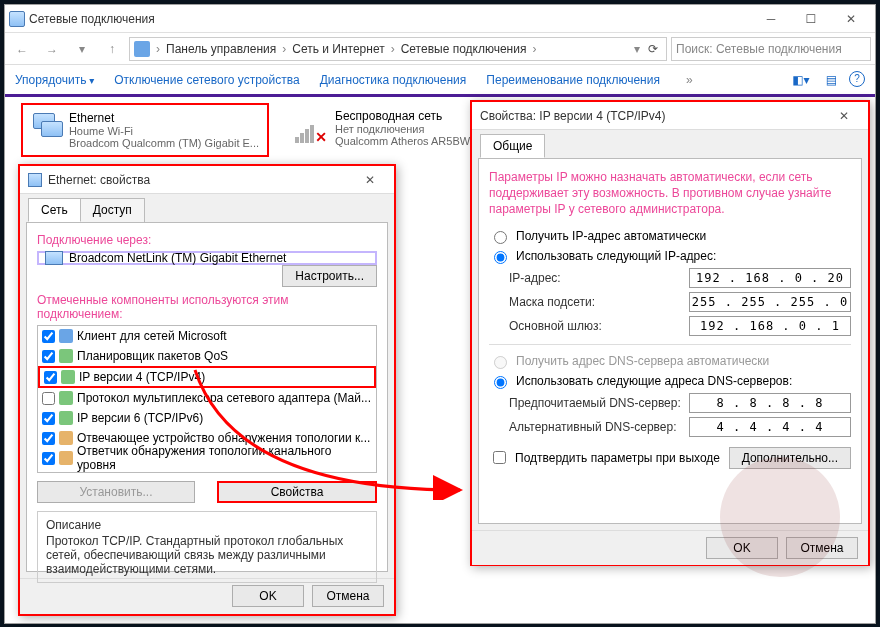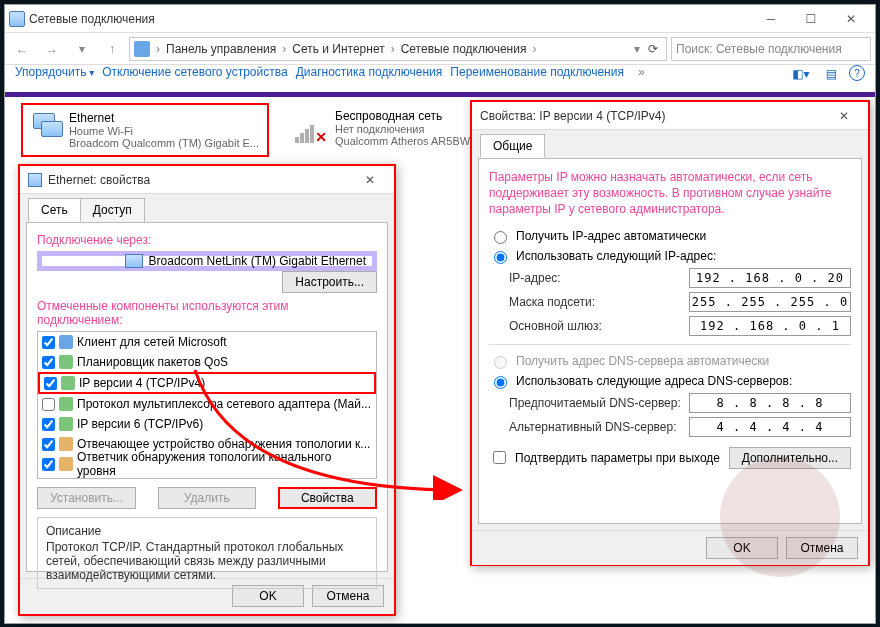--- a/index.html
+++ b/index.html
@@ -10,21 +10,21 @@
 .wbtn { width: 40px; height: 28px; display: flex; align-items: center; justify-content: center; color: #555; cursor: pointer; }
 
 
 #explorer { left: 4px; top: 4px; width: 872px; height: 620px; }
 #explorer .navrow { height: 32px; background: #fff; border-bottom: 1px solid #ddd; display: flex; align-items: center; padding: 0 4px; gap: 4px; }
 .navbtn { width: 26px; height: 26px; display: flex; align-items: center; justify-content: center; color: #888; border-radius: 2px; }
 .addrbar { flex: 1; height: 24px; border: 1px solid #ccc; background: #fff; display: flex; align-items: center; padding: 0 4px; gap: 4px; }
 .crumb { color: #333; cursor: pointer; white-space: nowrap; }
 .csep { color: #888; padding: 0 2px; }
 .searchbox { width: 200px; height: 24px; border: 1px solid #ccc; background: #fff; display: flex; align-items: center; padding: 0 4px; color: #888; }
-.cmdbar { height: 32px; background: #fff; border-bottom: 5px solid #4c1d95; display: flex; align-items: flex-start; padding: 0 10px; gap: 8px; }
+.cmdbar { height: 32px; background: #fff; border-bottom: 3px solid #4c1d95; display: flex; align-items: center; padding: 0 10px; gap: 20px; }
 .cmdbar .cmd { color: #1968c6; cursor: pointer; }
 .cmdbar .cmd.drop::after { content: " ▾"; font-size: 10px; }
 .cmdico { margin-left: auto; display: flex; gap: 8px; color: #1968c6; }
 .cmdico span { cursor: pointer; padding: 2px 4px; }
 
 .content { position: relative; height: calc(100% - 92px); background: #fff; }
 .conn { position: absolute; display: flex; align-items: flex-start; padding: 6px 8px; cursor: pointer; }
 .conn.sel { border: 2px solid red; }
 .cicon { width: 36px; height: 36px; margin-right: 8px; position: relative; }
 .cicon .mon { position: absolute; left: 2px; top: 2px; width: 22px; height: 16px; border: 1px solid #4a7ab4; background: linear-gradient(#c5e2ff,#8fc1f5); border-radius: 2px; }
@@ -44,21 +44,21 @@
 .dlg .dx { width: 32px; text-align: center; cursor: pointer; color: #555; }
 .tabstrip { display: flex; background: #f0f0f0; padding: 4px 4px 0 8px; }
 .tab { padding: 4px 12px; background: #f4f4f4; border: 1px solid #bbb; border-bottom: none; cursor: pointer; margin-right: -1px; }
 .tab.active { background: #fff; border-bottom: 1px solid #fff; position: relative; z-index: 1; }
 .tabbody { border: 1px solid #bbb; background: #fff; margin: 0 6px 6px 6px; padding: 10px; position: relative; }
 
 #dlg-props { left: 18px; top: 164px; width: 378px; height: 452px; border: 2px solid red; }
 #dlg-ip    { left: 470px; top: 100px; width: 400px; height: 466px; border: 2px solid red; }
 
 .lbl { color: #ec4899; }
-.adapterbox { margin-top: 4px; border: 5px solid #c4b5fd; background: #fff; height: 20px; display: flex; align-items: center; padding: 0 6px; gap: 6px; justify-content: flex-end; }
+.adapterbox { margin-top: 4px; border: 2px solid #c4b5fd; background: #fff; height: 14px; display: flex; align-items: center; padding: 0 6px; gap: 6px; }
 .adapterbox .nic { width: 18px; height: 14px; background: linear-gradient(#c5e2ff,#8fc1f5); border: 1px solid #4a7ab4; }
 .btn { height: 22px; padding: 0 12px; background: #e9e9e9; border: 1px solid #adadad; cursor: pointer; display: inline-flex; align-items: center; }
 .complist { margin-top: 4px; border: 1px solid #bbb; background: #fff; height: 148px; overflow: hidden; }
 .comp { display: flex; align-items: center; height: 20px; padding: 0 4px; gap: 4px; }
 .comp input { margin: 0; }
 .comp.hl { border: 2px solid red; height: 22px; }
 .tinyico { width: 14px; height: 14px; background: #7bc67b; border-radius: 2px; display: inline-block; }
 .tinyico.blue { background: #6aa5e6; }
 .tinyico.orange { background: #e6b36a; }
 .btnrow { display: flex; gap: 22px; margin-top: 8px; }
@@ -214,21 +214,20 @@
           <span>Отвечающее устройство обнаружения топологии к...</span>
         </div>
         <div class="comp">
           <input type="checkbox" checked="" style="">
           <span class="tinyico orange"></span>
           <span>Ответчик обнаружения топологии канального уровня</span>
         </div>
       </div>
     <div class="btnrow">
       <span class="btn dis">Установить...</span>
-      <span class="btn dis">Удалить</span>
       <span class="btn hl">Свойства</span>
     </div>
     <div class="fieldset">
       <div class="ft">Описание</div>
       <div class="desc">Протокол TCP/IP. Стандартный протокол глобальных сетей, обеспечивающий связь между различными взаимодействующими сетями.</div>
     </div>
   </div>
   <div class="dftr">
     <span class="btn" style="width:72px;justify-content:center">OK</span>
     <span class="btn" style="width:72px;justify-content:center">Отмена</span>

